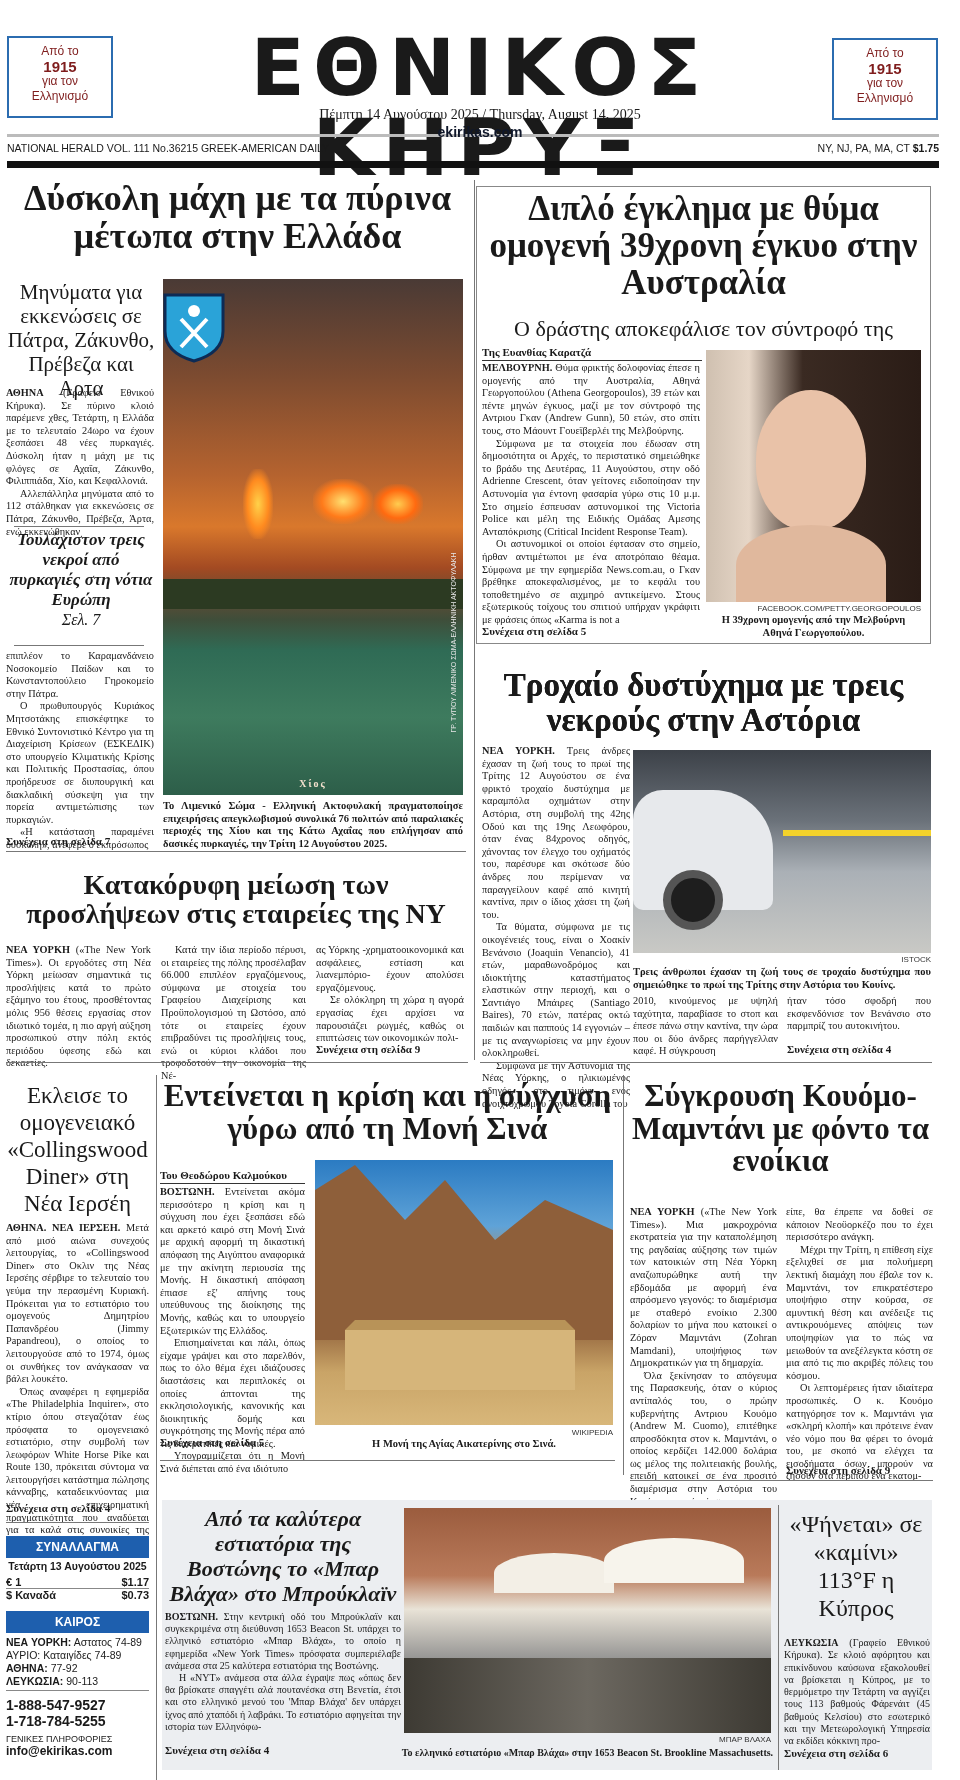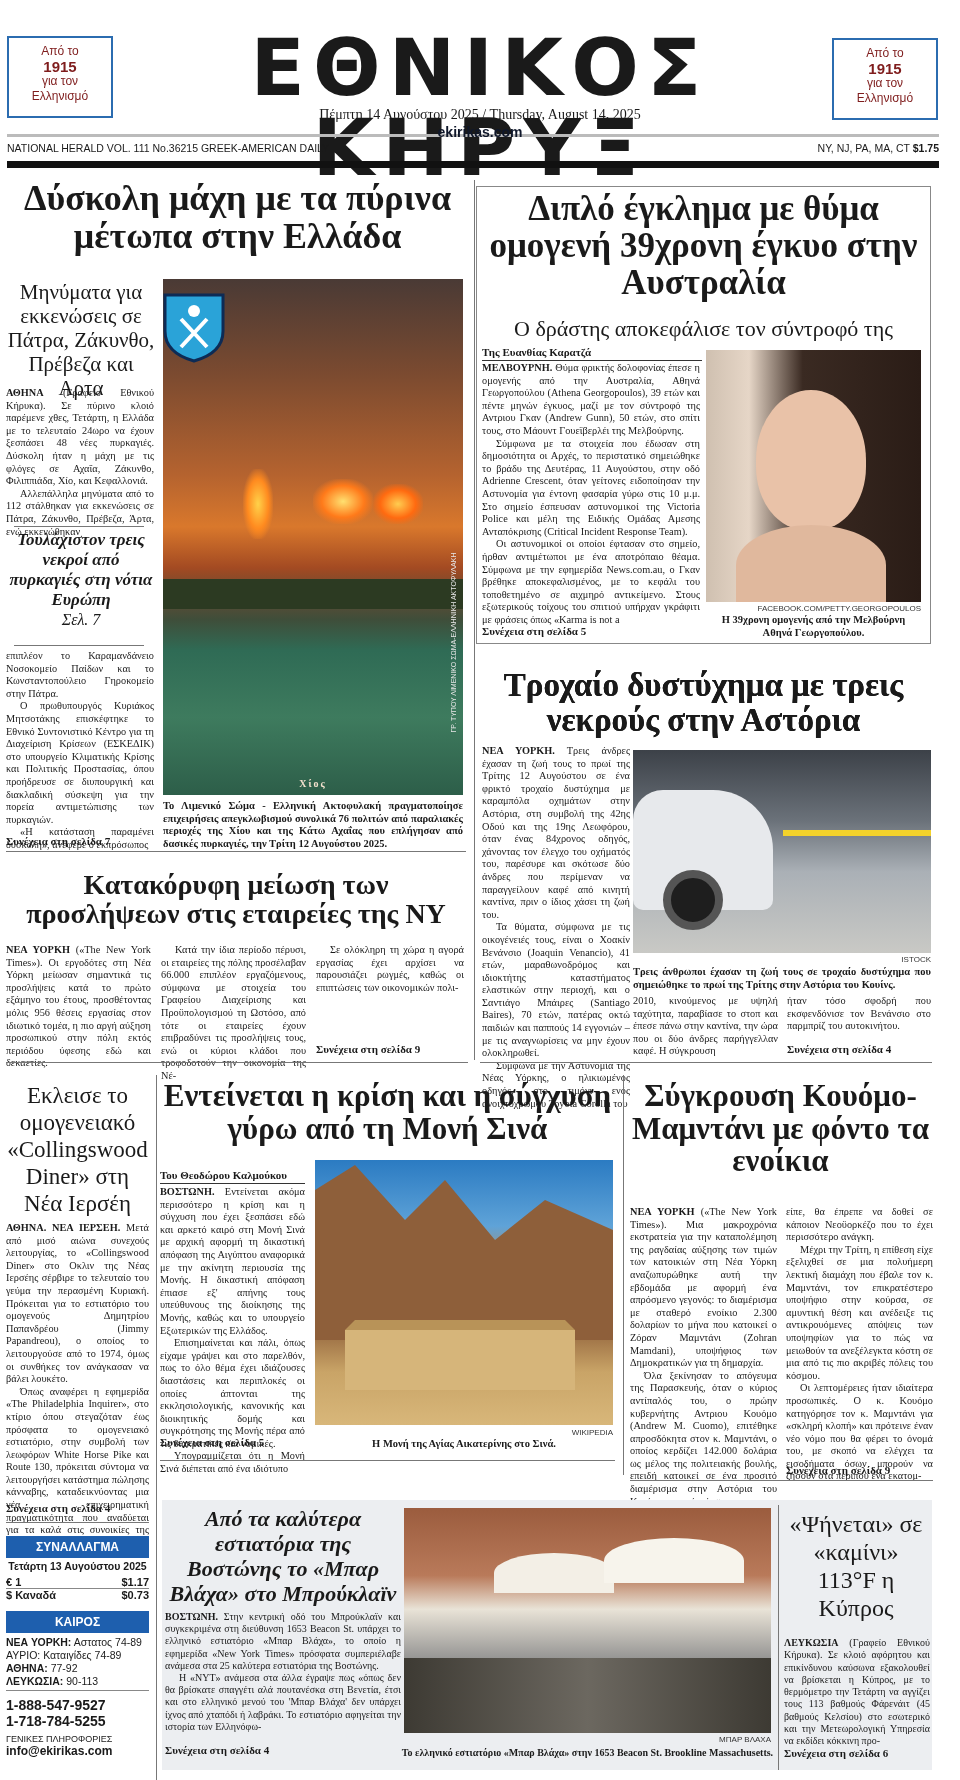--- a/index.html
+++ b/index.html
@@ -128,20 +128,21 @@
 <div class="abs cont" style="left:787px;top:1043px">Συνέχεια στη σελίδα 4</div>
 
 <div class="abs h-big" style="left:6px;top:870px;width:460px;font-size:28px">Κατακόρυφη μείωση των προσλήψεων στις εταιρείες της ΝΥ</div>
 <div class="abs body" style="left:6px;top:944px;width:145px">
   <p class="first"><b>ΝΕΑ ΥΟΡΚΗ</b><span> («The New York Times»). Οι εργοδότες στη Νέα Υόρκη μείωσαν σημαντικά τις προσλήψεις κατά το πρώτο εξάμηνο του έτους, προσθέτοντας μόλις 956 θέσεις εργασίας στον ιδιωτικό τομέα, η πιο αργή αύξηση προσωπικού στην πόλη εκτός περιόδου ύφεσης εδώ και δεκαετίες.</span></p>
 </div>
 <div class="abs body" style="left:161px;top:944px;width:145px">
   <p>Κατά την ίδια περίοδο πέρυσι, οι εταιρείες της πόλης προσέλαβαν 66.000 επιπλέον εργαζόμενους, σύμφωνα με στοιχεία του Γραφείου Διαχείρισης και Προϋπολογισμού τη Ωστόσο, από τότε οι εταιρείες έχουν επιβραδύνει τις προσλήψεις τους, ενώ οι κύριοι κλάδοι που τροφοδοτούν την οικονομία της Νέ-</p>
 </div>
 <div class="abs body" style="left:316px;top:944px;width:148px">
+  <p class="first">ας Υόρκης -χρηματοοικονομικά και ασφάλειες, εστίαση και λιανεμπόριο- έχουν απολύσει εργαζόμενους.</p>
   <p>Σε ολόκληρη τη χώρα η αγορά εργασίας έχει αρχίσει να παρουσιάζει ρωγμές, καθώς οι επιπτώσεις των οικονομικών πολι-</p>
 </div>
 <div class="abs cont" style="left:316px;top:1043px">Συνέχεια στη σελίδα 9</div>
 <div class="abs hline" style="left:6px;top:1062px;width:462px"></div>
 <div class="abs hline" style="left:480px;top:1062px;width:452px"></div>
 
 <div class="abs" style="left:6px;top:1082px;width:143px;text-align:center;font-size:23px;line-height:27px">Εκλεισε το ομογενειακό «Collingswood Diner» στη Νέα Ιερσέη</div>
 <div class="abs body" style="left:6px;top:1222px;width:143px">
   <p class="first"><b>ΑΘΗΝΑ. ΝΕΑ ΙΕΡΣΕΗ.</b><span> Μετά από μισό αιώνα συνεχούς λειτουργίας, το «Collingswood Diner» στο Οκλιν της Νέας Ιερσέης σέρβιρε το τελευταίο του γεύμα την περασμένη Κυριακή. Πρόκειται για το εστιατόριο του ομογενούς Δημητρίου Παπανδρέου (Jimmy Papandreou), ο οποίος το λειτουργούσε από το 1974, όμως οι συνθήκες τον ανάγκασαν να βάλει λουκέτο.</span></p>
   <p>Όπως αναφέρει η εφημερίδα «The Philadelphia Inquirer», στο κτίριο όπου στεγαζόταν έως πρόσφατα το ομογενειακό εστιατόριο, στην συμβολή των λεωφόρων White Horse Pike και Route 130, πρόκειται σύντομα να λειτουργήσει κατάστημα πώλησης κάνναβης, καταδεικνύοντας μια νέα επιχειρηματική πραγματικότητα που αναδύεται για τα καλά στις συνοικίες της Νέας Ιερσέης.</p>

